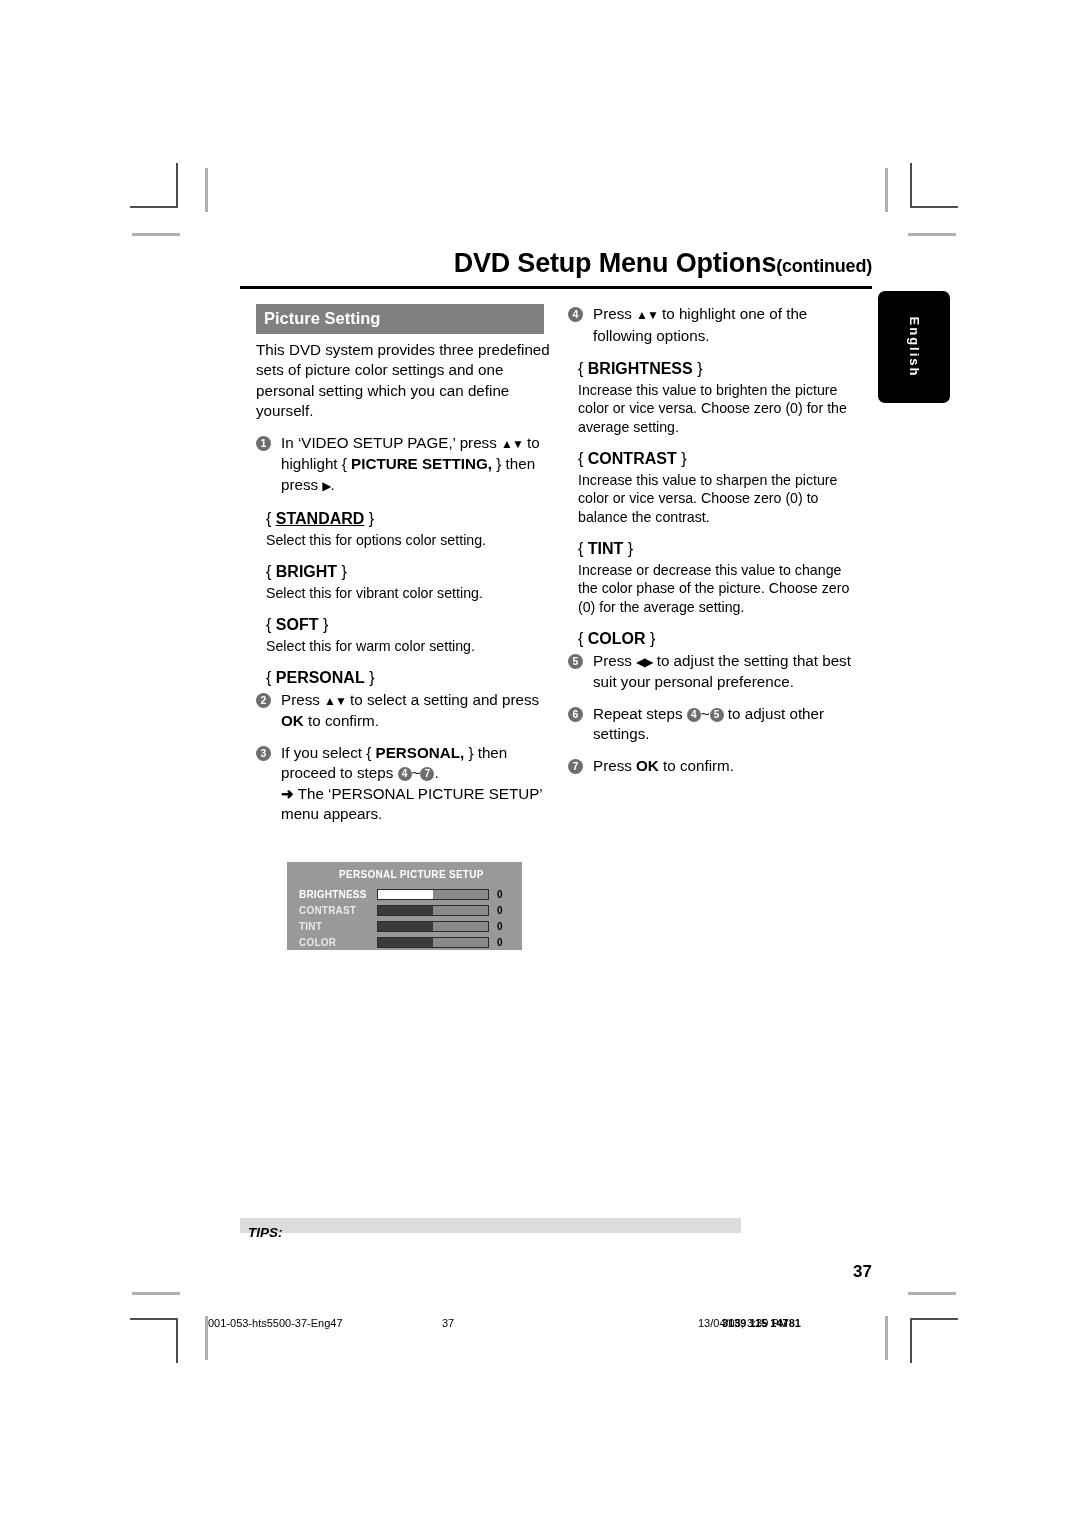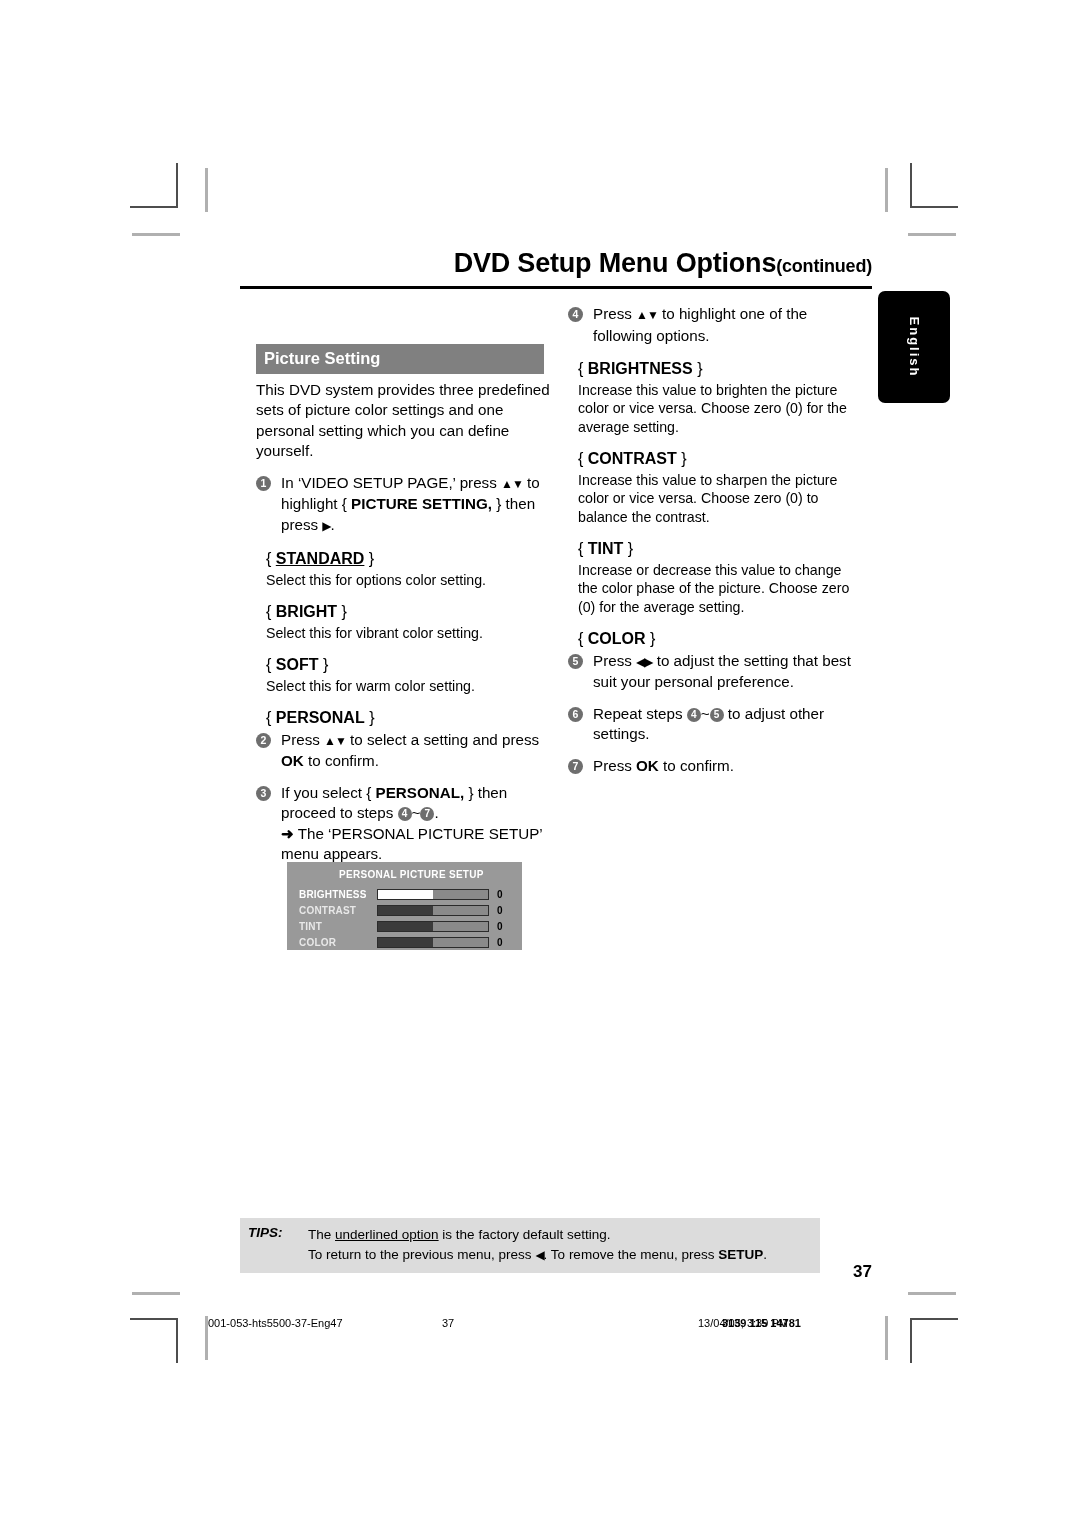--- a/index.html
+++ b/index.html
@@ -79,21 +79,21 @@
   }
 
   
   .col {
     position: absolute;
     top: 304px;
     width: 296px;
     font-size: 15.2px;
     line-height: 20.5px;
   }
-  #col-left  { left: 244px; margin-top: 40px; }
+  #col-left  { left: 244px; }
   #col-right { left: 556px; }
 
   .section-bar {
     background: #808080;
     color: #ffffff;
     font-size: 16.5px;
     font-weight: bold;
     padding: 4px 8px 5px 8px;
     margin: 0 0 6px 0;
     width: 272px;
@@ -209,23 +209,23 @@
     font-weight: bold;
     line-height: 14px;
     color: #000000;
   }
 
   
   #tips {
     position: absolute;
     left: 228px;
     top: 1218px;
-    width: 572px;
+    width: 501px;
     background: #dcdcdc;
-    padding: 7px 8px 8px 0;
+    padding: 7px 0 8px 0;
   }
   #tips .tips-label {
     position: absolute;
     left: 8px; top: 7px;
     font-size: 13.5px;
     font-weight: bold;
     font-style: italic;
   }
   #tips .tips-body {
     margin-left: 68px;
@@ -415,24 +415,20 @@
 
     <div class="step">
       <span class="bullet">7</span>
       <span>Press </span><b>OK</b><span> to confirm.</span>
     </div>
 
   </div>
 
   <div id="tips">
     <span class="tips-label">TIPS:</span>
-    <div class="tips-body">
-      <div><span>The </span><span class="u">underlined option</span><span> is the factory default setting.</span></div>
-      <div><span>To return to the previous menu, press </span><span class="tri">◀</span><span>. To remove the menu, press </span><b>SETUP</b><span>.</span></div>
-    </div>
   </div>
 
   <div id="page-number">37</div>
 
   <div id="footer-meta">
     <span id="fm-file">001-053-hts5500-37-Eng47</span>
     <span id="fm-page">37</span>
     <span id="fm-date">13/04/05, 3:39 PM</span>
     <span id="fm-code">3139 115 14781</span>
   </div>

